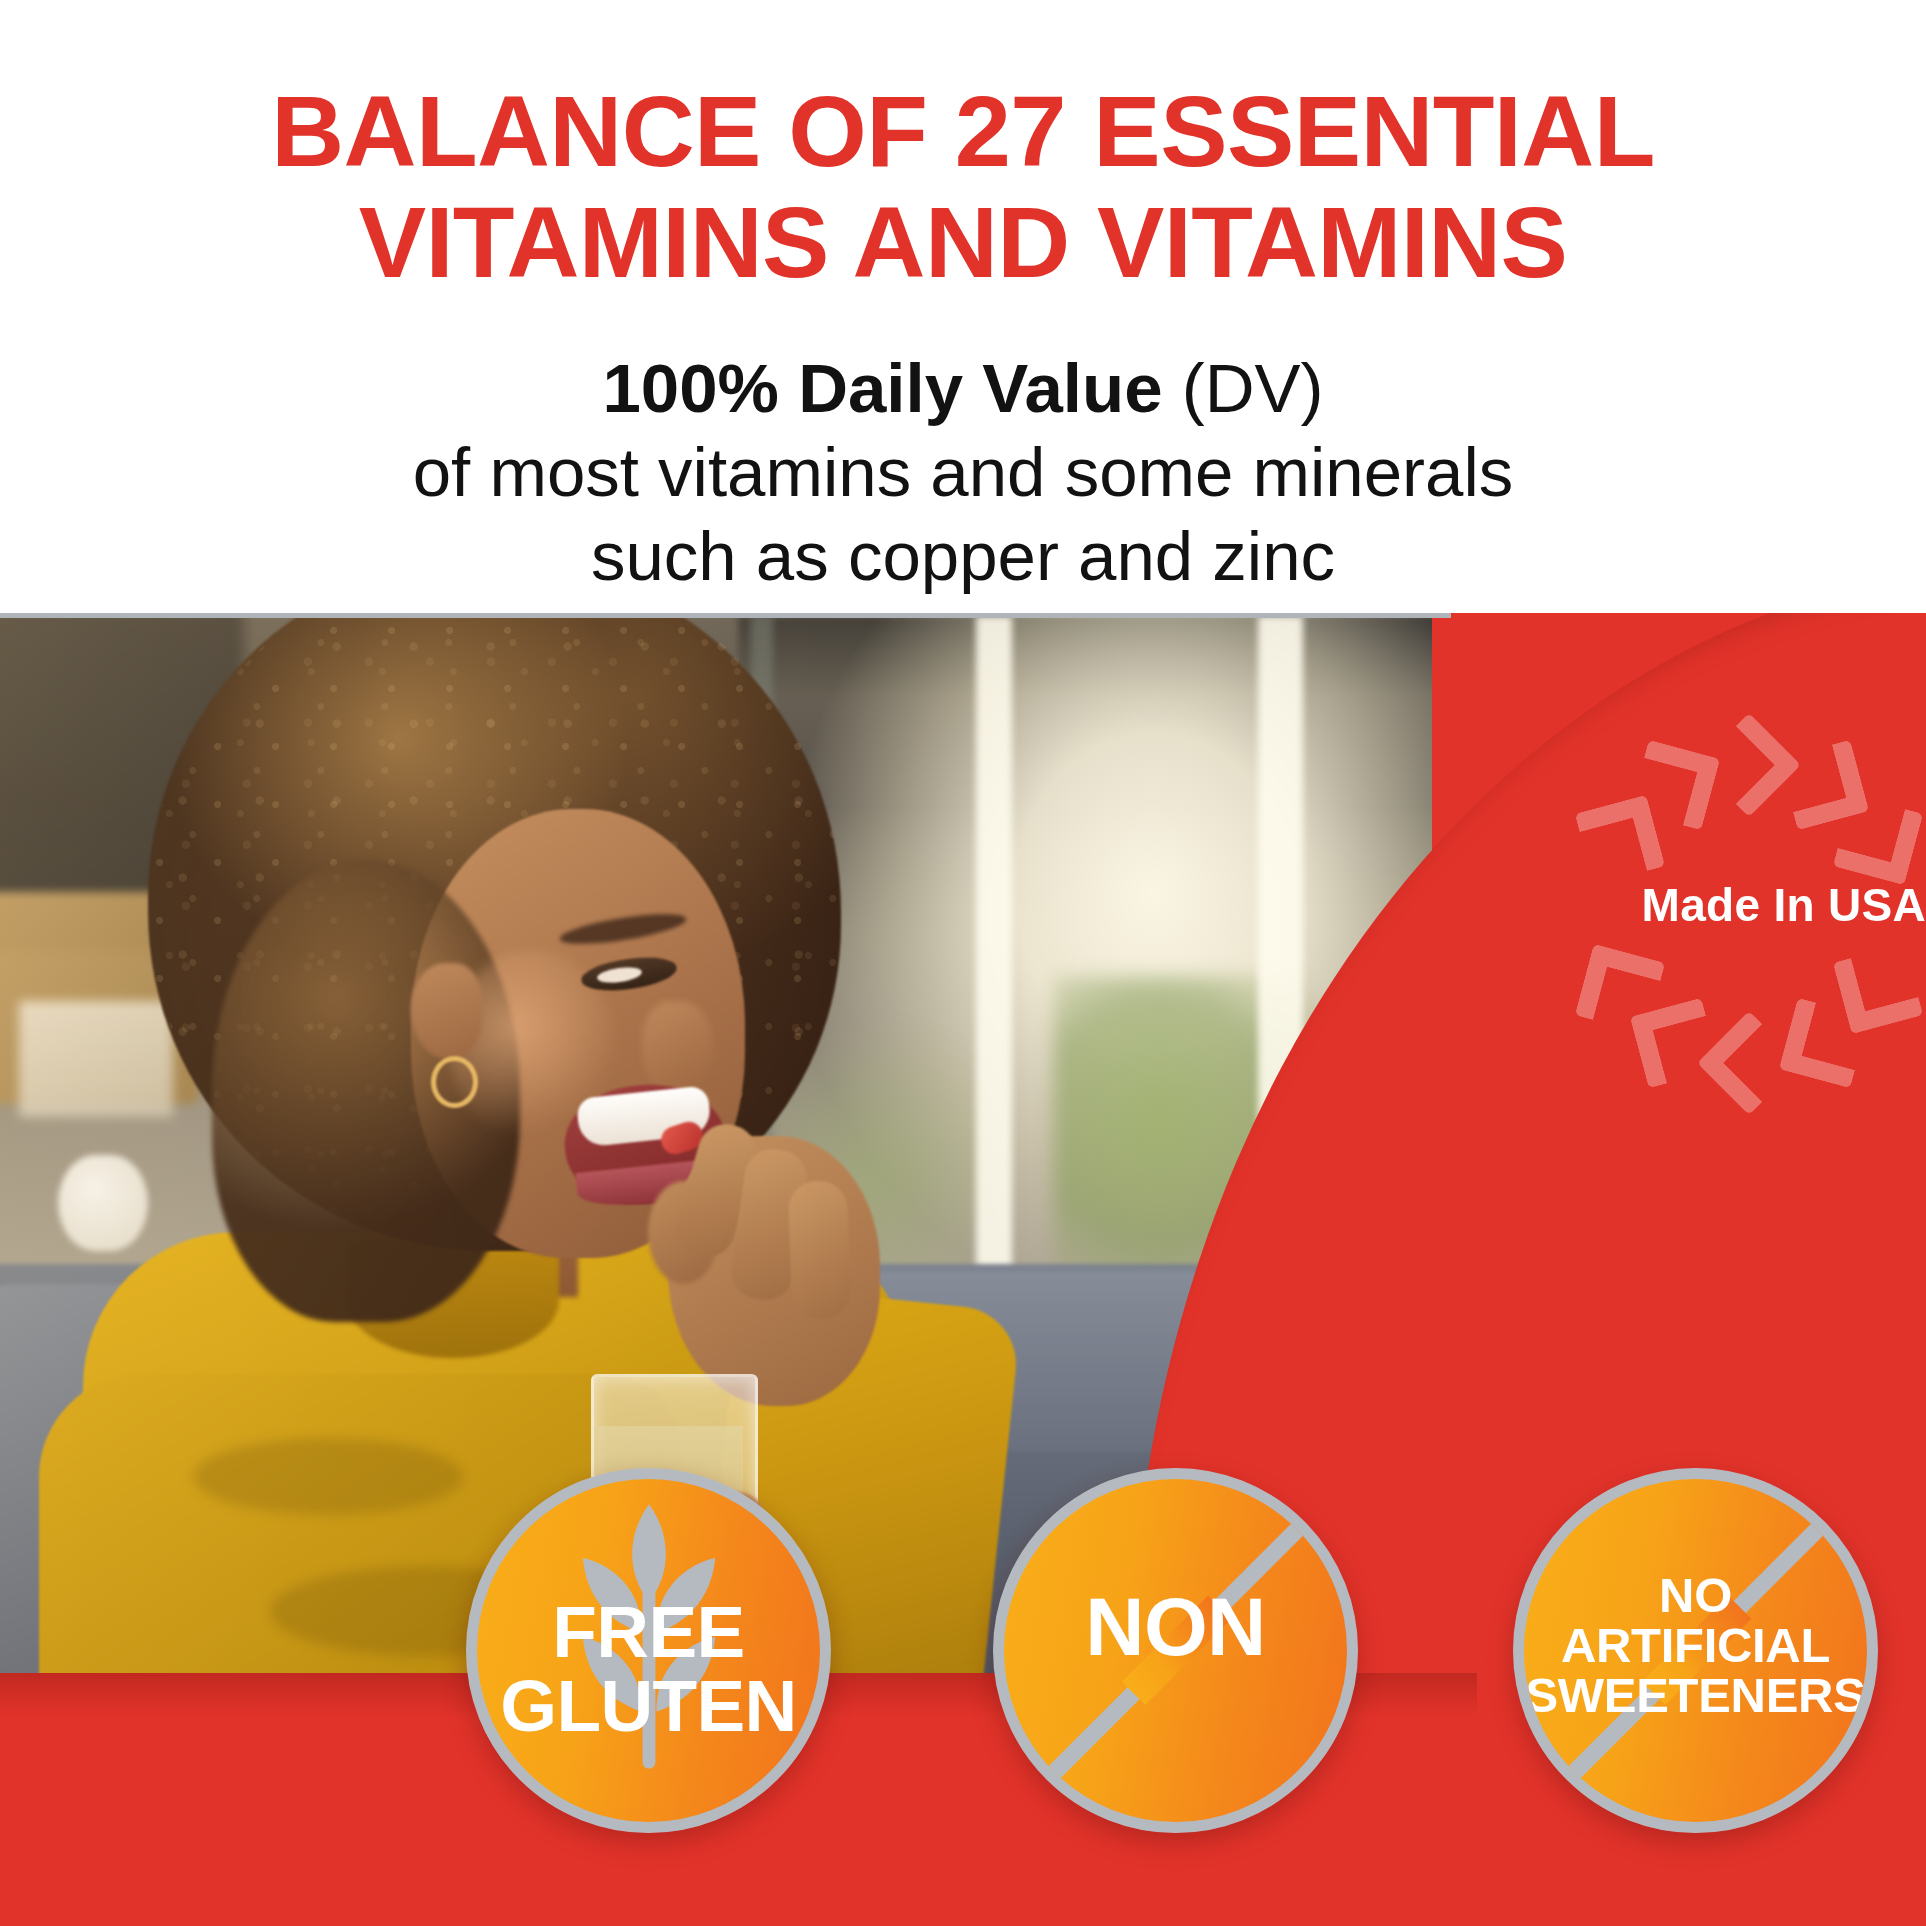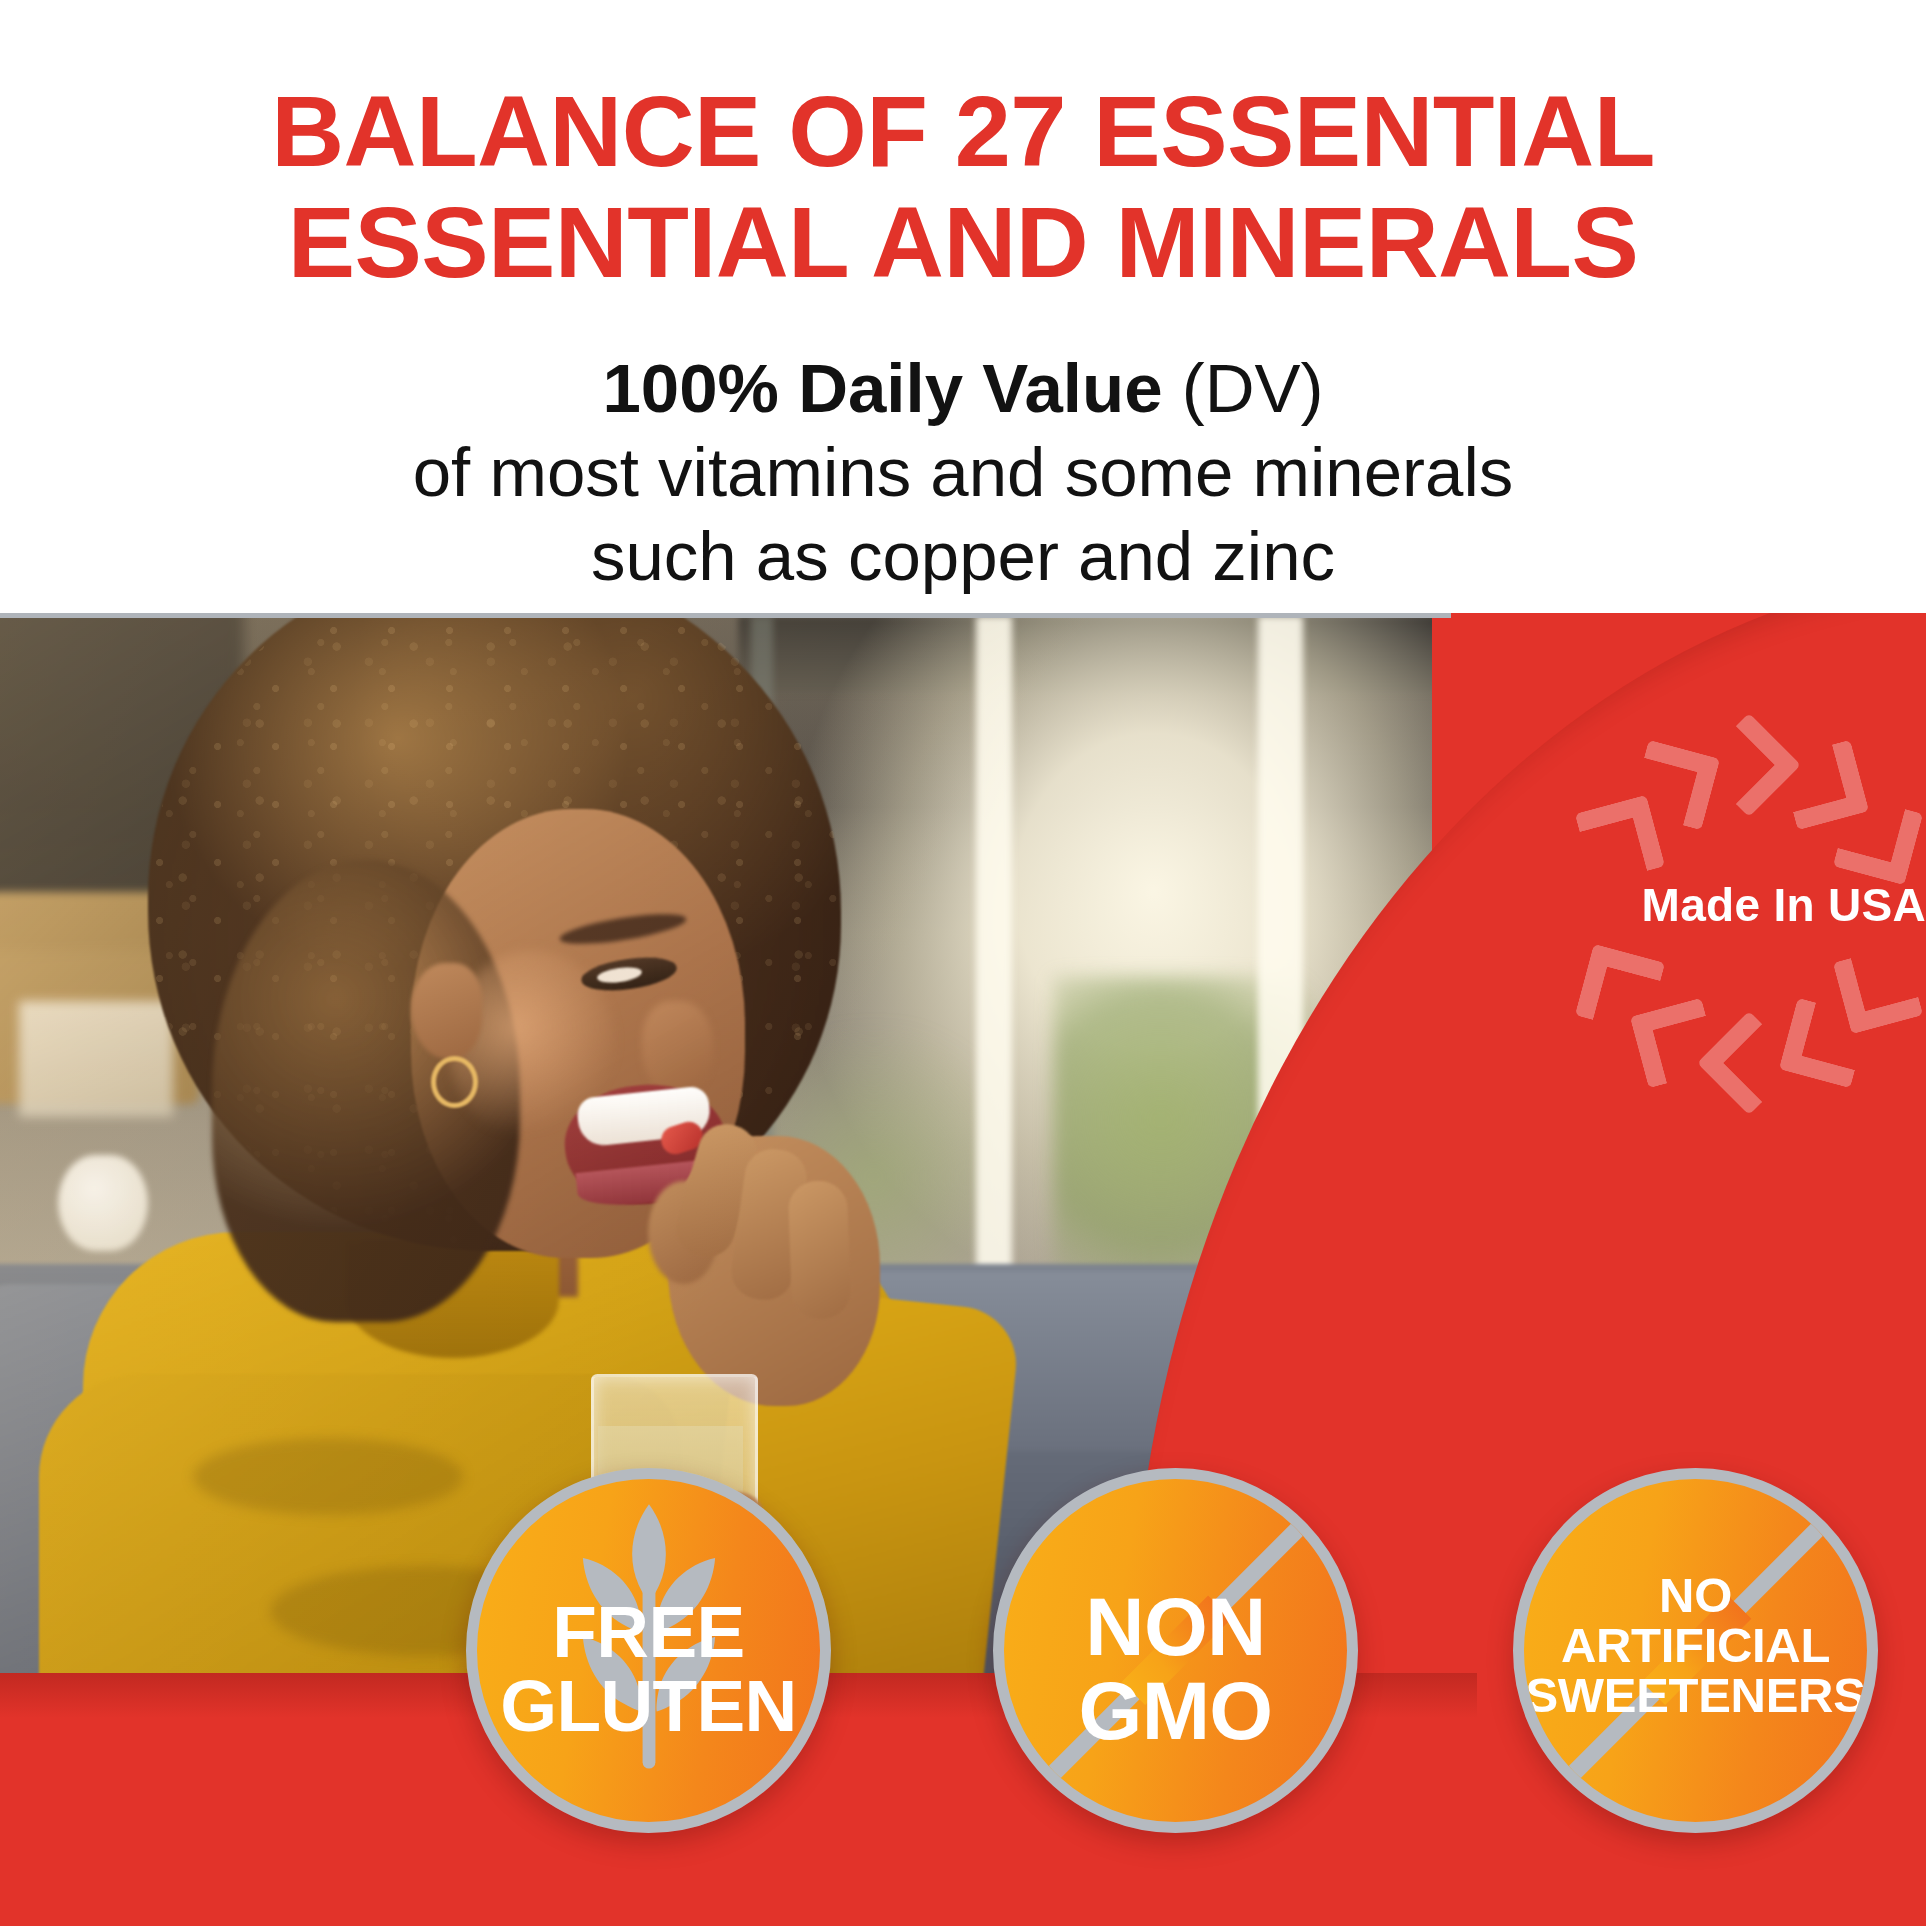--- a/index.html
+++ b/index.html
@@ -255,21 +255,21 @@
   <div class="red-bottom"></div>
   <div class="red-bottom-sh"></div>
 
   <div class="gray-line"></div>
   <div class="gray-curve"></div>
   <div class="white-panel"></div>
   <div class="gray-mask"></div>
 
   <div class="headline">
     <span class="l1">BALANCE OF 27 ESSENTIAL</span>
-    <span class="l2">ESSENTIAL AND MINERALS</span>
+    <span class="l2">VITAMINS AND VITAMINS</span>
   </div>
 
   <div class="sub">
     <span class="ln"><b>100% Daily Value</b><span class="dv"> (DV)</span></span>
     <span class="ln">of most vitamins and some minerals</span>
     <span class="ln">such as copper and zinc</span>
   </div>
 
   <div class="usa-block">
     <div id="chev-ring">
@@ -304,21 +304,20 @@
     </div>
   </div>
 
   <div class="badge b2">
     <div class="slash"></div>
     <div class="slash-mask">
       <i class="sm-c"></i>
     </div>
     <div class="badge-label">
       <span class="ln">NON</span>
-      <span class="ln">GMO</span>
     </div>
   </div>
 
   <div class="badge b3">
     <div class="slash"></div>
     <div class="slash-mask">
       <i class="sm-c"></i>
     </div>
     <div class="badge-label">
       <span class="ln">NO</span>

